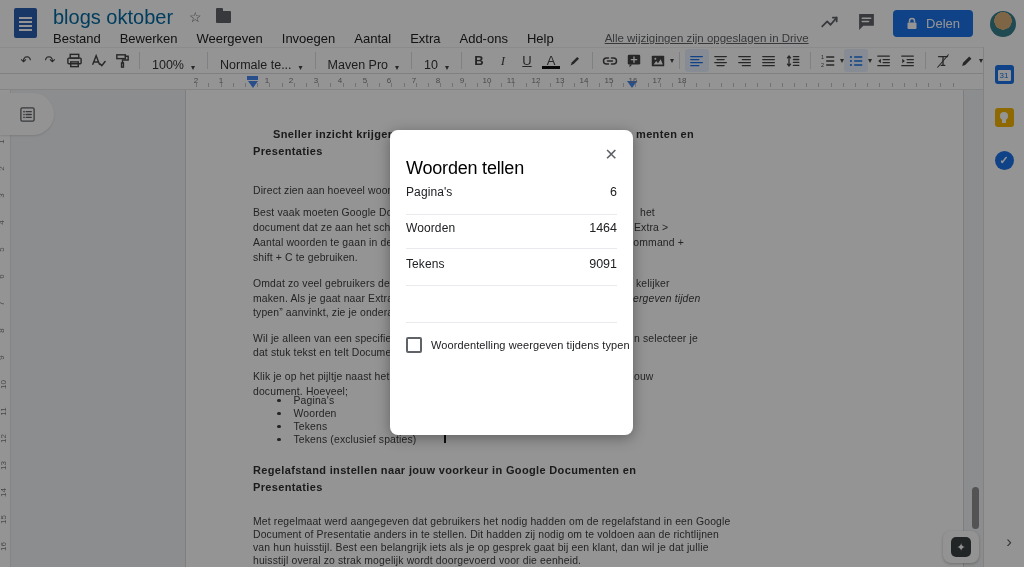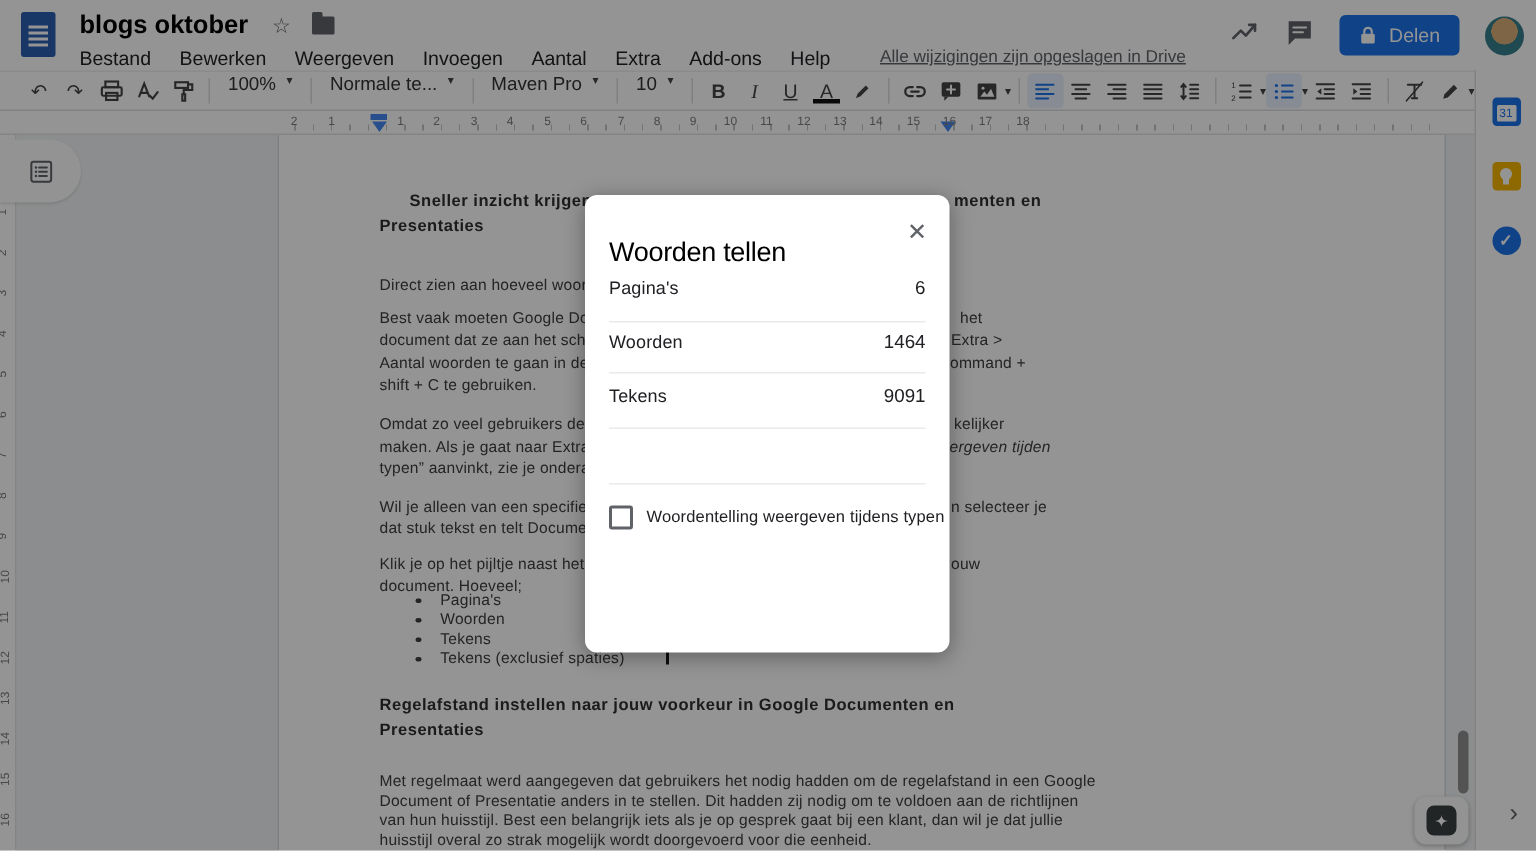--- a/index.html
+++ b/index.html
@@ -5,41 +5,41 @@
   html,body{margin:0;padding:0}
   body{width:1024px;height:567px;overflow:hidden;position:relative;background:#f1f3f4;
        font-family:"Liberation Sans",sans-serif;-webkit-font-smoothing:antialiased}
   
   .hdr{position:absolute;top:0;left:0;width:1024px;height:47px;background:#fff;z-index:10;display:flex}
   .docs-logo{position:absolute;left:14px;top:8px;width:23px;height:30px;background:#2a5db0;border-radius:2px}
   .docs-logo:before{content:"";position:absolute;left:5px;top:9px;width:13px;height:2px;background:#fff;
       box-shadow:0 4px 0 #fff,0 8px 0 #fff,0 12px 0 #fff}
   .head-main{position:absolute;left:53px;top:0}
   .title-row{display:flex;align-items:center;height:24px;margin-top:5px}
-  .doc-title{font-size:17px;font-weight:700;color:#000000}
+  .doc-title{font-size:20px;font-weight:400;color:#0369a1}
   .star{color:#5f6368;font-size:14px;margin-left:16px}
   .foldr{width:15px;height:12px;margin-left:14px;position:relative;background:#5f6368;border-radius:1px}
   .foldr:before{content:"";position:absolute;left:0;top:-3px;width:7px;height:4px;background:#5f6368;border-radius:1px 1px 0 0}
   .menu-row{display:flex;align-items:center;gap:19px;height:18px;font-size:13px;color:#202124}
   .mi{cursor:default}
-  .save-link{font-size:11.5px;color:#5f6368;text-decoration:underline;margin-left:14px}
+  .save-link{font-size:11.5px;color:#5f6368;text-decoration:underline;margin-left:32px}
   .head-right{position:absolute;right:8px;top:0;height:47px;display:flex;align-items:center;gap:17px}
   .hicon{color:#5f6368}
   .share-btn{display:flex;align-items:center;gap:8px;height:27px;padding:0 13px;background:#1a73e8;
       border-radius:4px;color:#fff;font-size:13px;font-weight:500}
   .avatar{width:26px;height:26px;border-radius:50%;
       background:radial-gradient(circle at 50% 38%,#d7af79 0 42%,#37808e 43%)}
   
   .tb{position:absolute;top:47px;left:0;width:983px;height:27px;background:#fff;z-index:10;
       border-top:1px solid #eceff1;border-bottom:1px solid #dadce0;display:flex;align-items:center;padding-left:14px;box-sizing:border-box}
   .tbtn{width:24px;height:23px;display:flex;align-items:center;justify-content:center;border-radius:3px;color:#444;font-size:13px;flex:none}
   .tbtn.active{background:#e8f0fe;color:#1a73e8}
   .tbtn svg{stroke:currentColor;fill:none;stroke-width:1.5;stroke-linecap:round}
   .tsep{width:1px;height:17px;background:#dadce0;margin:0 5px;flex:none}
-  .tdrop{display:flex;align-items:flex-start;gap:7px;height:23px;padding:0 7px;color:#333;font-size:12.5px;flex:none;white-space:nowrap}
+  .tdrop{display:flex;align-items:flex-end;gap:7px;height:23px;padding:0 7px;color:#333;font-size:12.5px;flex:none;white-space:nowrap}
   .caret{font-size:8px;color:#444}
   .uline{text-decoration:underline}
   .acolor{position:relative;font-weight:500}
   .acolor:after{content:"";position:absolute;left:3px;right:3px;bottom:3px;height:3px;background:#111}
   .ital{font-family:"Liberation Serif",serif;font-style:italic}
   
   .hruler{position:absolute;top:74px;left:0;width:983px;height:15px;background:#fff;z-index:9;border-bottom:1px solid #e3e3e3}
   .hruler .ticks{position:absolute;left:185px;right:20px;bottom:2px;height:4px;
       background:repeating-linear-gradient(to right,transparent 0 11.2px,#c4c4c4 11.2px 12.2px)}
   .hrn{position:absolute;top:2px;font-size:8px;color:#7d7d7d;transform:translateX(-50%)}

